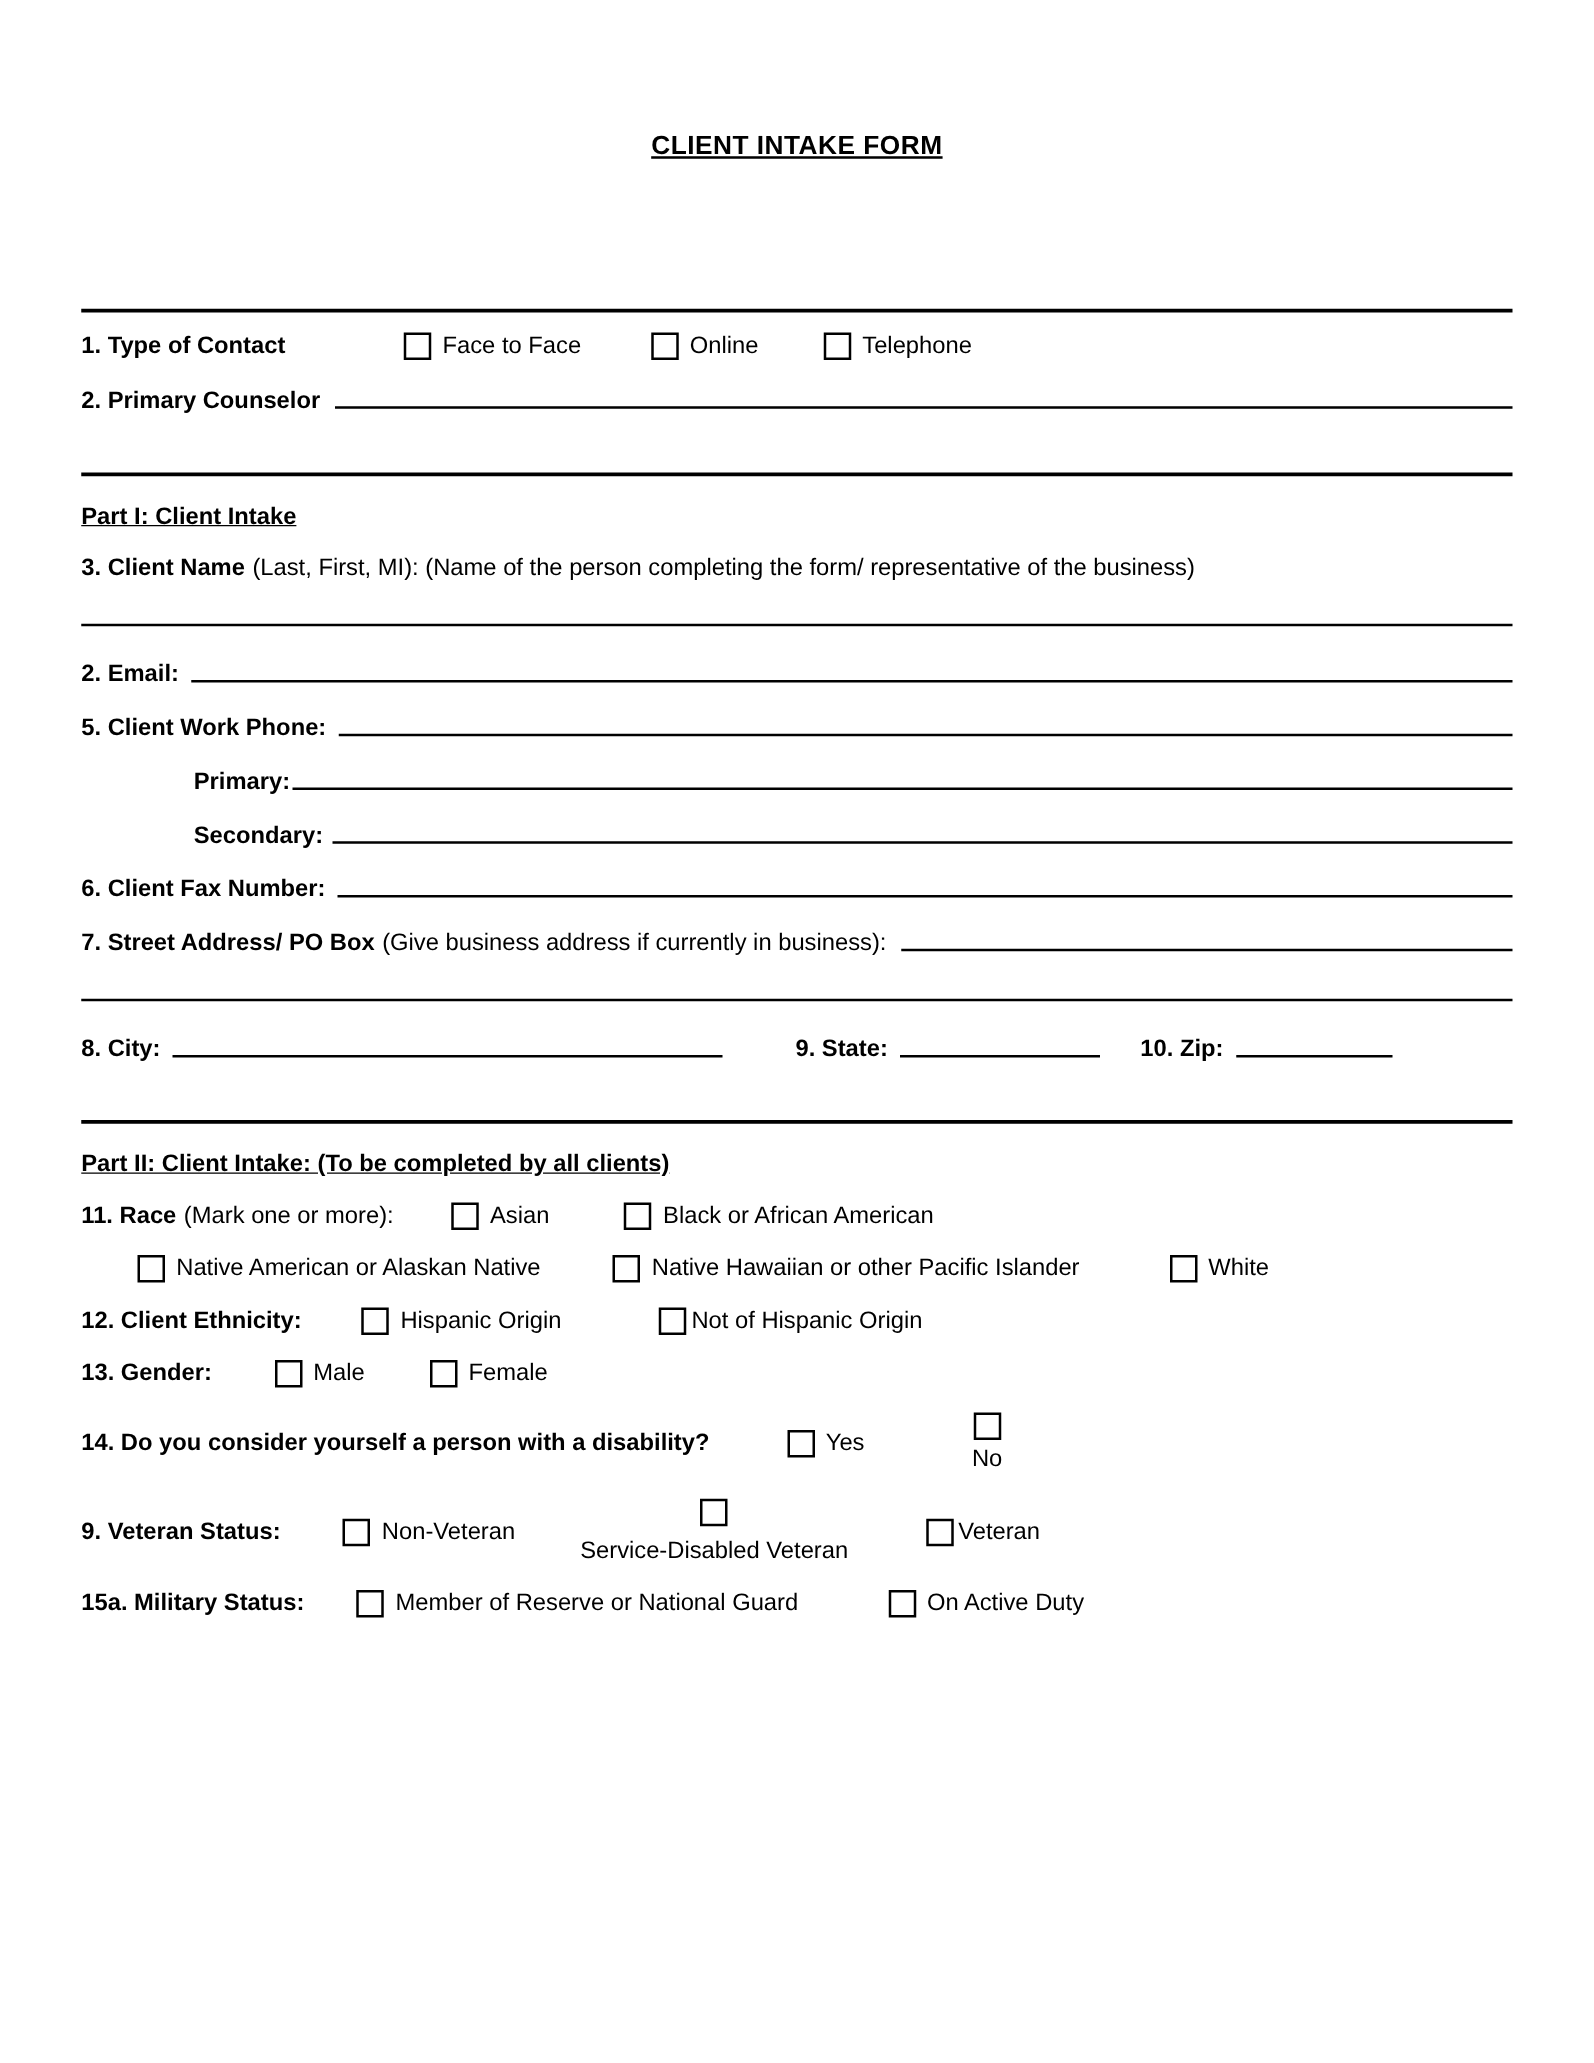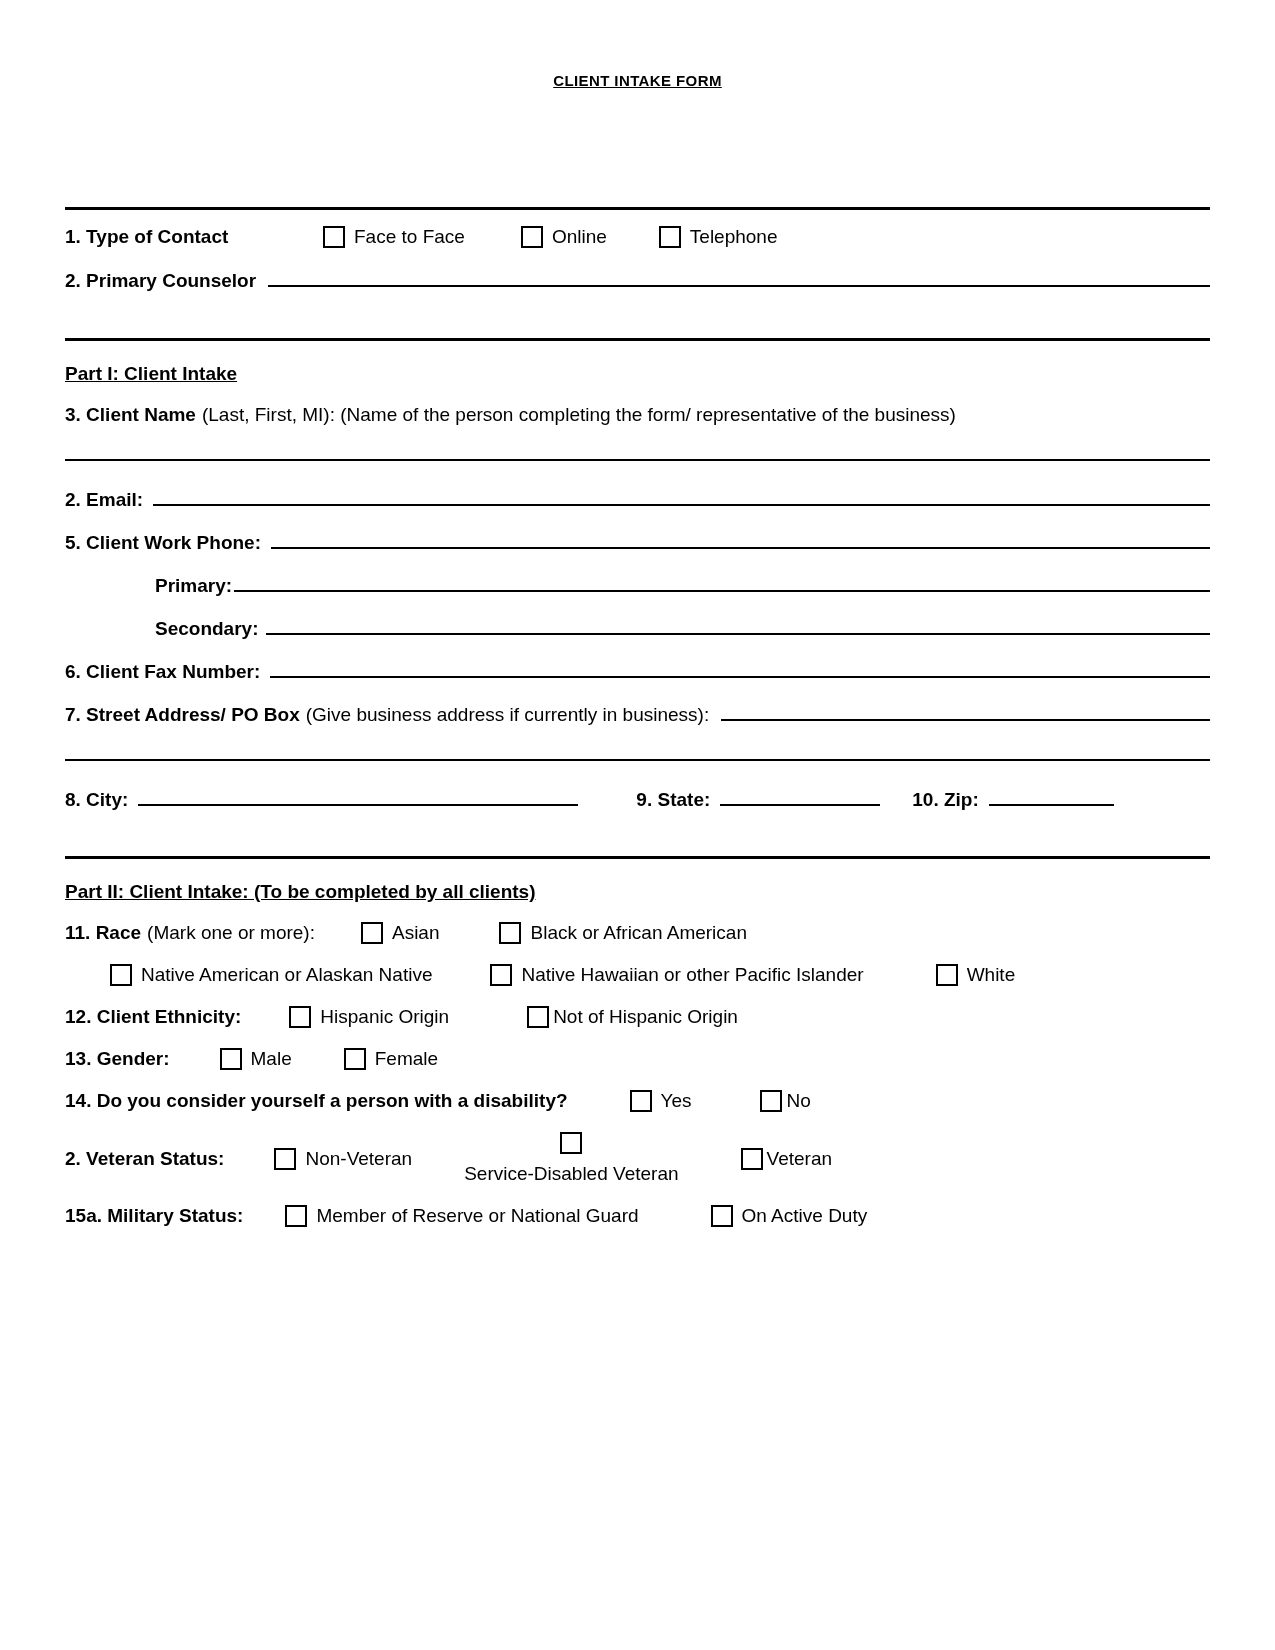--- a/index.html
+++ b/index.html
@@ -16,25 +16,25 @@
   }
   .page {
     position: relative;
     width: 1275px;
     height: 1650px;
     box-sizing: border-box;
     padding: 0 65px;
   }
   .title {
     text-align: center;
-    font-size: 15px;
+    font-size: 21px;
     font-weight: bold;
     text-decoration: underline;
     letter-spacing: 0.4px;
-    margin-top: 72px;
+    margin-top: 105px;
   }
   .rule {
     border-top: 3.5px solid #000;
     margin: 0;
   }
   .rule.r1 { margin-top: 118px; }
   .rule.r2 { margin-top: 46px; }
   .rule.r3 { margin-top: 45px; }
 
   .row {
@@ -216,28 +216,28 @@
       <span>Female</span>
     </span>
   </div>
 
   <div class="row" style="margin-top:20px;">
     <span class="lbl-b">14. Do you consider yourself a person with a disability?</span>
     <span class="cb-item" style="margin-left:62px;">
       <span class="cb"></span>
       <span>Yes</span>
     </span>
-    <span class="cb-item" style="margin-left:68px; gap:5px;">
+    <span class="cb-item" style="margin-left:86px; gap:5px;flex-direction:column;">
       <span class="cb"></span>
       <span>No</span>
     </span>
   </div>
 
   <div class="row" style="margin-top:20px;">
-    <span class="lbl-b">2. Veteran Status:</span>
+    <span class="lbl-b">9. Veteran Status:</span>
     <span class="cb-item" style="margin-left:50px;">
       <span class="cb"></span>
       <span>Non-Veteran</span>
     </span>
     <span class="cb-item" style="margin-left:52px;flex-direction:column;">
       <span class="cb"></span>
       <span>Service-Disabled Veteran</span>
     </span>
     <span class="cb-item" style="margin-left:62px; gap:4px;">
       <span class="cb"></span>

